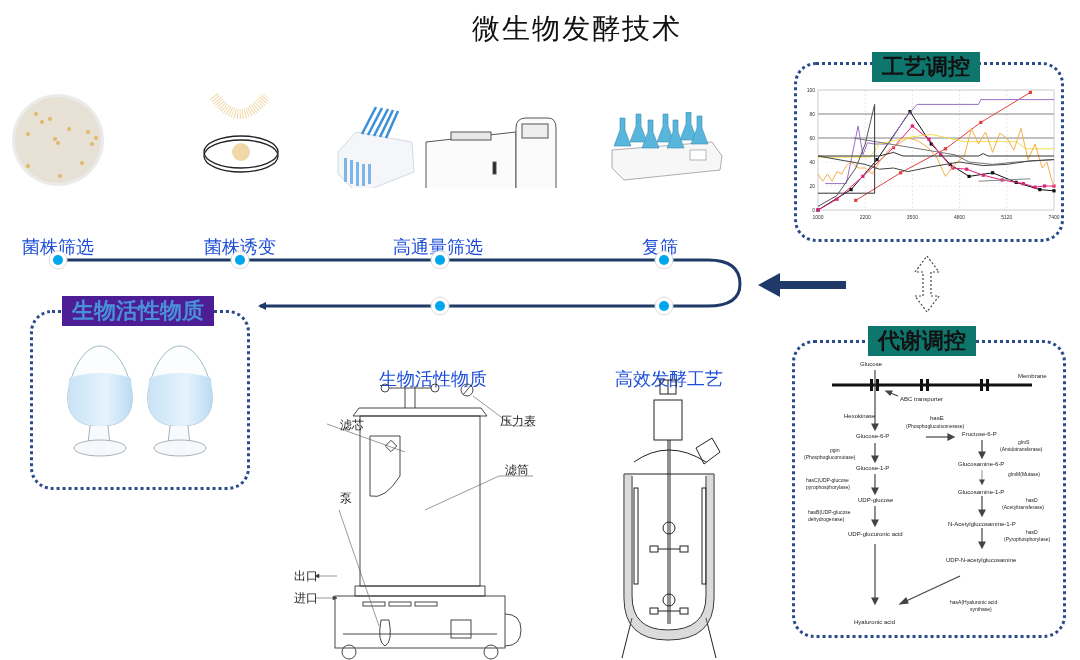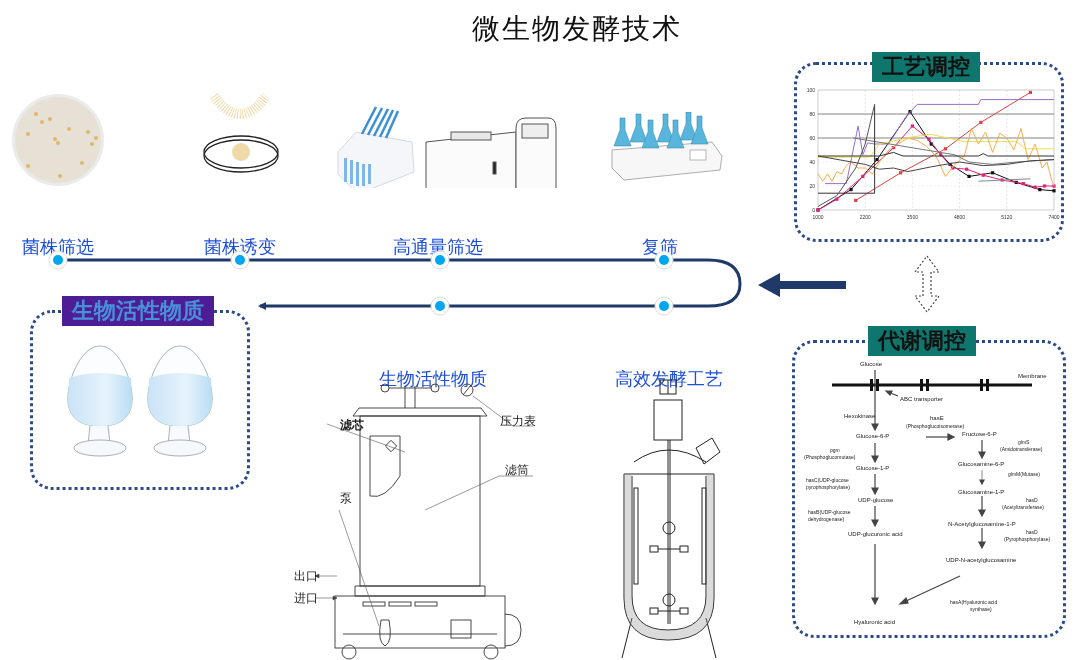--- a/index.html
+++ b/index.html
@@ -187,21 +187,21 @@
       <line x1="228" y1="46" x2="248" y2="46"></line>
     <line x1="140" y1="130" x2="214" y2="96"></line>
       <line x1="214" y1="96" x2="248" y2="96"></line>
     <line x1="54" y1="130" x2="94" y2="246"></line>
     <line x1="52" y1="196" x2="30" y2="196"></line>
       <path d="M30 196 L34 194 L34 198 Z" fill="#333"></path>
     <line x1="30" y1="218" x2="52" y2="218"></line>
       <path d="M52 218 L48 216 L48 220 Z" fill="#333"></path>
   </g>
 </svg>
-<div class="abs annot" style="left:340px;top:417px;font-weight:bold;">滤芯</div>
+<div class="abs annot" style="left:340px;top:417px;">滤芯</div>
 <div class="abs annot" style="left:500px;top:413px;">压力表</div>
 <div class="abs annot" style="left:505px;top:462px;text-align:right;">滤筒</div>
 <div class="abs annot" style="left:340px;top:490px;">泵</div>
 <div class="abs annot" style="left:294px;top:568px;">出口</div>
 <div class="abs annot" style="left:294px;top:590px;">进口</div>
 
 <div class="abs step-label" style="left:604px;top:340px;width:130px;">高效发酵工艺</div>
 <svg class="abs" style="left:612px;top:378px;" width="120" height="282">
   <g fill="none" stroke="#222" stroke-width="1">
     <rect x="48" y="2" width="16" height="14"></rect>

